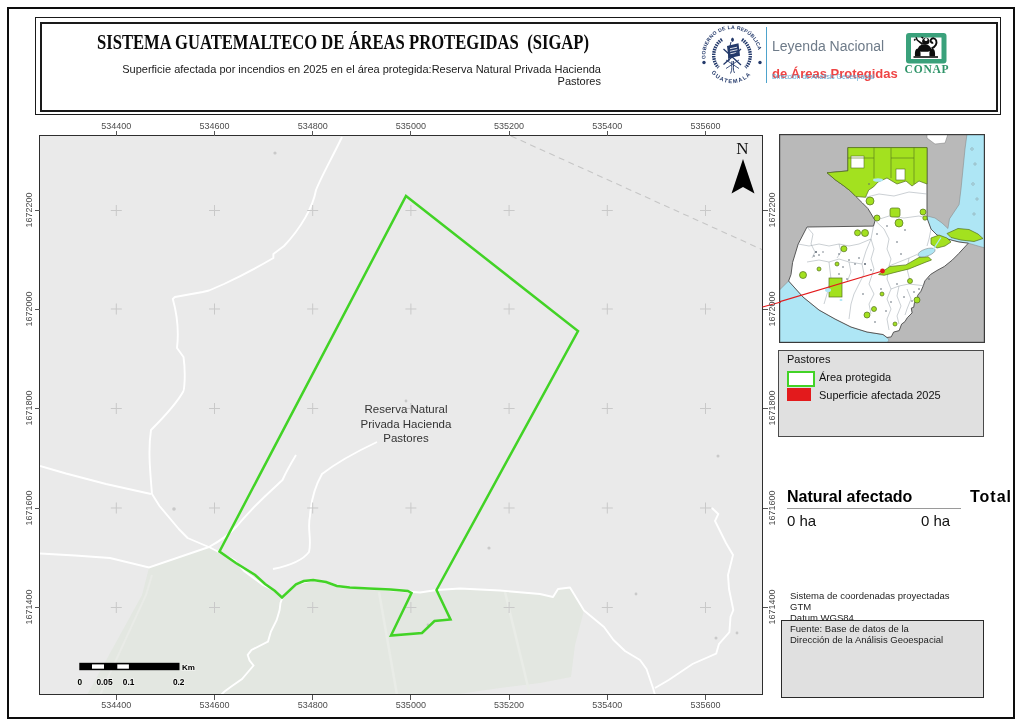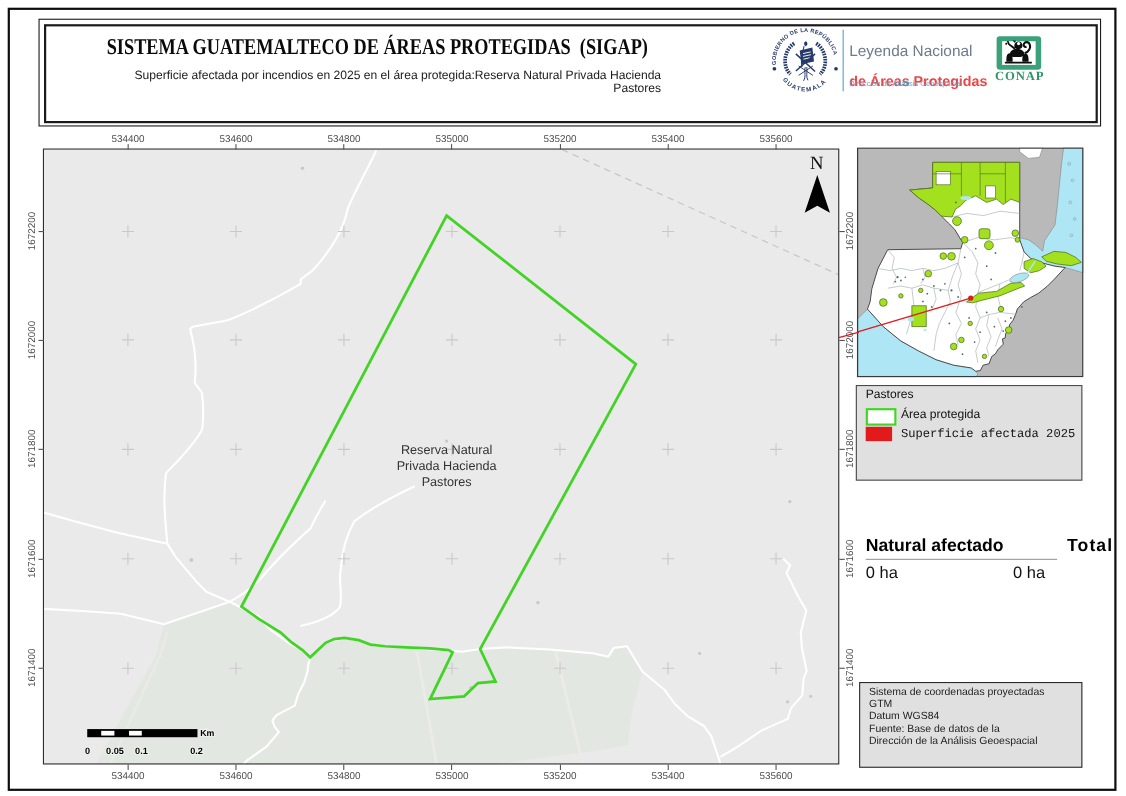--- a/index.html
+++ b/index.html
@@ -317,30 +317,30 @@
 
 <svg class="abs" style="left:755px;top:295px;" width="26" height="16" viewBox="0 0 26 16">
   <path d="M7.5,12 L26,7" stroke="#e31a1c" stroke-width="1.2" fill="none"></path>
 </svg>
 
 <div class="abs" style="left:778px;top:350px;width:204px;height:85px;background:#e0e0e0;border:1px solid #4a4a4a;"></div>
 <div class="abs" style="left:787px;top:353px;font-size:11px;color:#111;">Pastores</div>
 <div class="abs" style="left:787px;top:371px;width:24px;height:12px;background:#fff;border:2px solid #42d326;"></div>
 <div class="abs" style="left:819px;top:371px;font-size:11px;color:#111;">Área protegida</div>
 <div class="abs" style="left:787px;top:388px;width:24px;height:12.5px;background:#e31a1c;"></div>
-<div class="abs" style="left:819px;top:389px;font-size:11px;color:#111;font-family:Liberation Mono, monospace;">Superficie afectada 2025</div>
+<div class="abs" style="left:819px;top:389px;font-size:11px;color:#111;">Superficie afectada 2025</div>
 
 <div class="abs" style="left:787px;top:488px;font-size:16px;font-weight:bold;color:#000;">Natural afectado</div>
 <div class="abs" style="left:970px;top:488px;font-size:16px;font-weight:bold;letter-spacing:1px;color:#000;">Total</div>
 <div class="abs" style="left:787px;top:508px;width:174px;height:1px;background:#9a9a9a;"></div>
 <div class="abs" style="left:787px;top:512px;font-size:15px;color:#111;">0 ha</div>
 <div class="abs" style="left:921px;top:512px;font-size:15px;color:#111;">0 ha</div>
 
 <div class="abs" style="left:781px;top:620px;width:201px;height:76px;background:#e0e0e0;border:1px solid #2a2a2a;"></div>
-<div class="abs" style="left:790px;top:625px;width:190px;font-size:9.5px;line-height:10.9px;color:#222;">Sistema de coordenadas proyectadas<br>GTM<br>Datum WGS84<br>Fuente: Base de datos de la<br>Dirección de la Análisis Geoespacial</div>
+<div class="abs" style="left:790px;top:591px;width:190px;font-size:9.5px;line-height:10.9px;color:#222;">Sistema de coordenadas proyectadas<br>GTM<br>Datum WGS84<br>Fuente: Base de datos de la<br>Dirección de la Análisis Geoespacial</div>
 
 <div style="position:absolute;width:60px;text-align:center;font-size:9px;color:#4d4d4d;left:86.3px;top:121px;">534400</div>
 <div style="position:absolute;left:115.8px;top:131px;width:1px;height:5px;background:#555;"></div>
 <div style="position:absolute;width:60px;text-align:center;font-size:9px;color:#4d4d4d;left:184.5px;top:121px;">534600</div>
 <div style="position:absolute;left:214.0px;top:131px;width:1px;height:5px;background:#555;"></div>
 <div style="position:absolute;width:60px;text-align:center;font-size:9px;color:#4d4d4d;left:282.7px;top:121px;">534800</div>
 <div style="position:absolute;left:312.2px;top:131px;width:1px;height:5px;background:#555;"></div>
 <div style="position:absolute;width:60px;text-align:center;font-size:9px;color:#4d4d4d;left:380.9px;top:121px;">535000</div>
 <div style="position:absolute;left:410.4px;top:131px;width:1px;height:5px;background:#555;"></div>
 <div style="position:absolute;width:60px;text-align:center;font-size:9px;color:#4d4d4d;left:479.1px;top:121px;">535200</div>

